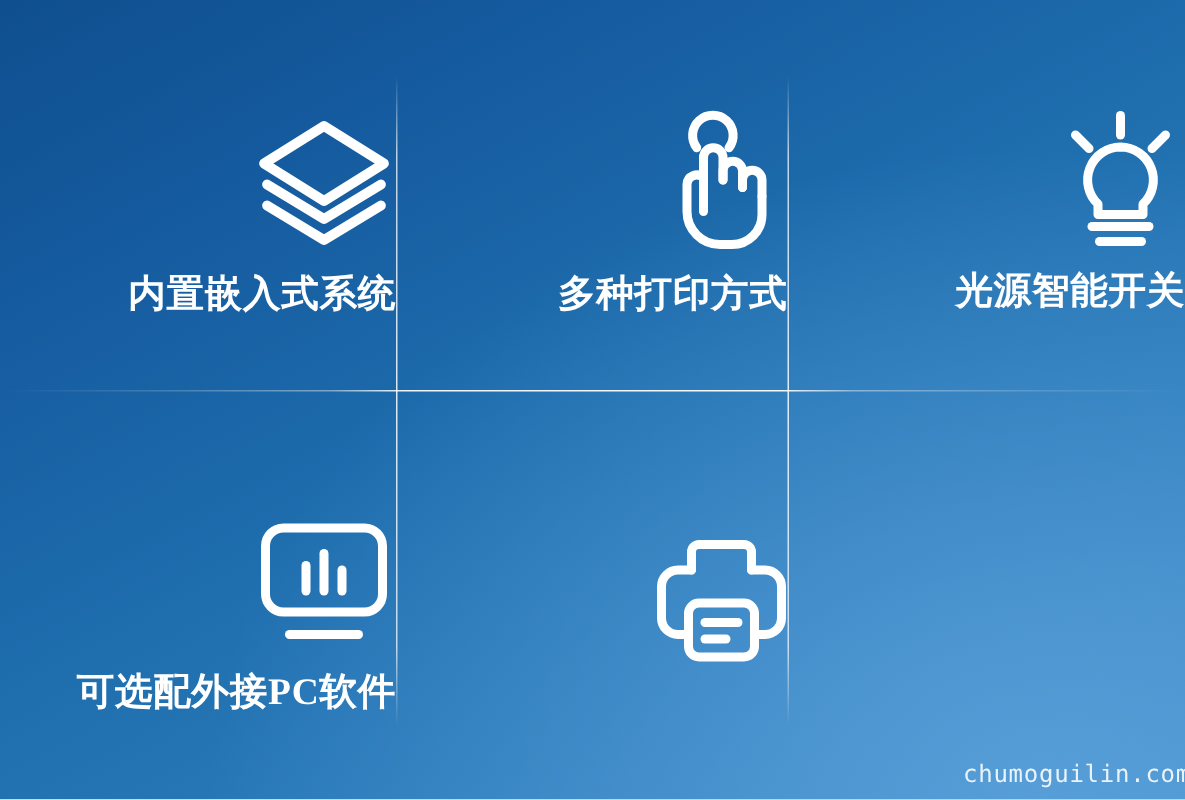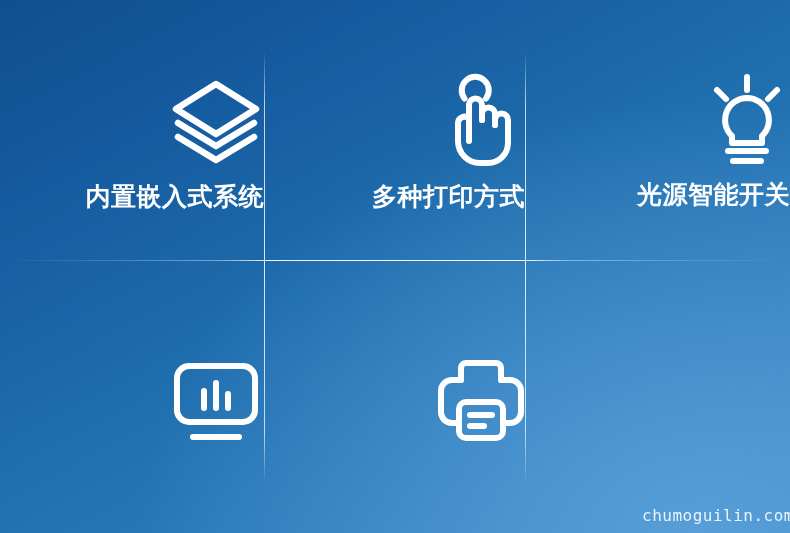--- a/index.html
+++ b/index.html
@@ -168,20 +168,21 @@
     <div class="feature-cell row-bottom">
       <span class="feature-icon">
         <svg width="96" height="92" viewBox="0 0 96 92" fill="none" stroke="#ffffff" stroke-width="6" stroke-linejoin="round" stroke-linecap="round">
           <rect x="9" y="12" width="78" height="56" rx="12"></rect>
           <path d="M36 54 V37"></path>
           <path d="M48 54 V29"></path>
           <path d="M60 54 V40"></path>
           <path d="M25 83 H71"></path>
         </svg>
       </span>
+      <span class="feature-label">可选配外接PC软件</span>
     </div>
 
     <div class="feature-cell row-bottom">
       <span class="feature-icon">
         <svg width="88" height="92" viewBox="0 0 88 92" fill="none" stroke="#ffffff" stroke-width="6" stroke-linejoin="round" stroke-linecap="round">
 
           <path d="M24 26 V14 A5 5 0 0 1 29 9 H59 A5 5 0 0 1 64 14 V26"></path>
 
           <path d="M24 26 H15 A11 11 0 0 0 4 37 V58 A11 11 0 0 0 15 69 H22"></path>
           <path d="M64 26 H73 A11 11 0 0 1 84 37 V58 A11 11 0 0 1 73 69 H66"></path>

